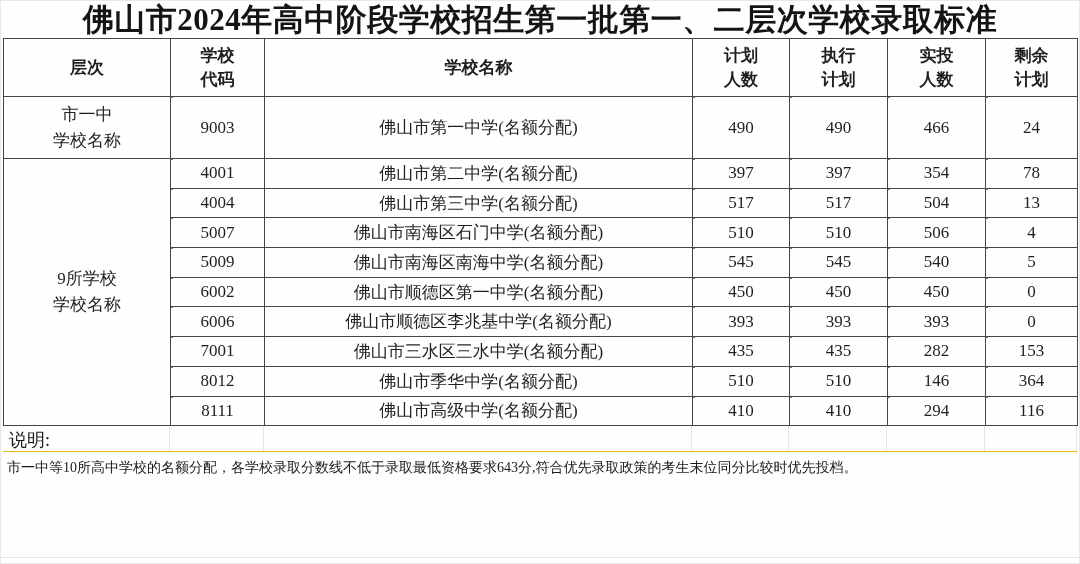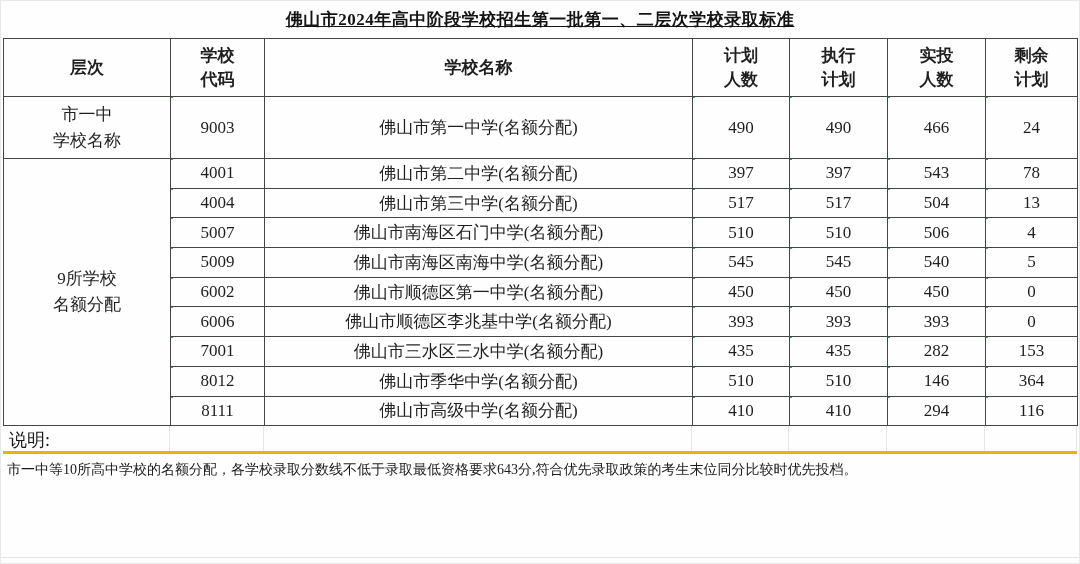--- a/index.html
+++ b/index.html
@@ -12,25 +12,24 @@
     border: 1px solid #e8e8e8;
     overflow: hidden;
     font-family: "Liberation Serif", "DejaVu Serif", serif;
     color: #1c1c1c;
   }
   .title {
     height: 37px;
     display: flex;
     align-items: center;
     justify-content: center;
-    font-size: 17px;
+    font-size: 31px;
     font-weight: bold;
     letter-spacing: 0.5px;
     color: #141414;
-    text-decoration: underline;
   }
   table.admission {
     border-collapse: collapse;
     table-layout: fixed;
     width: 1074px;
     margin-left: 2px;
   }
   table.admission th,
   table.admission td {
     border: 1.5px solid #454545;
@@ -59,21 +58,21 @@
     width: 4px;
     height: 3px;
     background: #44a04a;
     z-index: 2;
   }
   .note-row {
     position: relative;
     width: 1074px;
     margin-left: 2px;
     height: 25px;
-    border-bottom: 3px solid #eab308;
+    border-bottom: 1px solid #eab308;
     display: flex;
     justify-content: center;
   }
   .note-row .grid-cell {
     border-right: 1px solid #e6e6e6;
     height: 100%;
     box-sizing: border-box;
   }
   .note-label {
     position: absolute;
@@ -136,26 +135,26 @@
 学校名称</td>
           <td class="tick">9003</td>
           <td>佛山市第一中学(名额分配)</td>
           <td class="tick">490</td>
           <td class="tick">490</td>
           <td class="tick">466</td>
           <td class="tick">24</td>
         </tr>
         <tr class="short-row">
           <td rowspan="9" class="level-cell">9所学校
-名额分配</td>
+学校名称</td>
           <td class="tick">4001</td>
           <td>佛山市第二中学(名额分配)</td>
           <td class="tick">397</td>
           <td class="tick">397</td>
-          <td class="tick">543</td>
+          <td class="tick">354</td>
           <td class="tick">78</td>
         </tr>
         <tr class="short-row">
           <td class="tick">4004</td>
           <td>佛山市第三中学(名额分配)</td>
           <td class="tick">517</td>
           <td class="tick">517</td>
           <td class="tick">504</td>
           <td class="tick">13</td>
         </tr>

